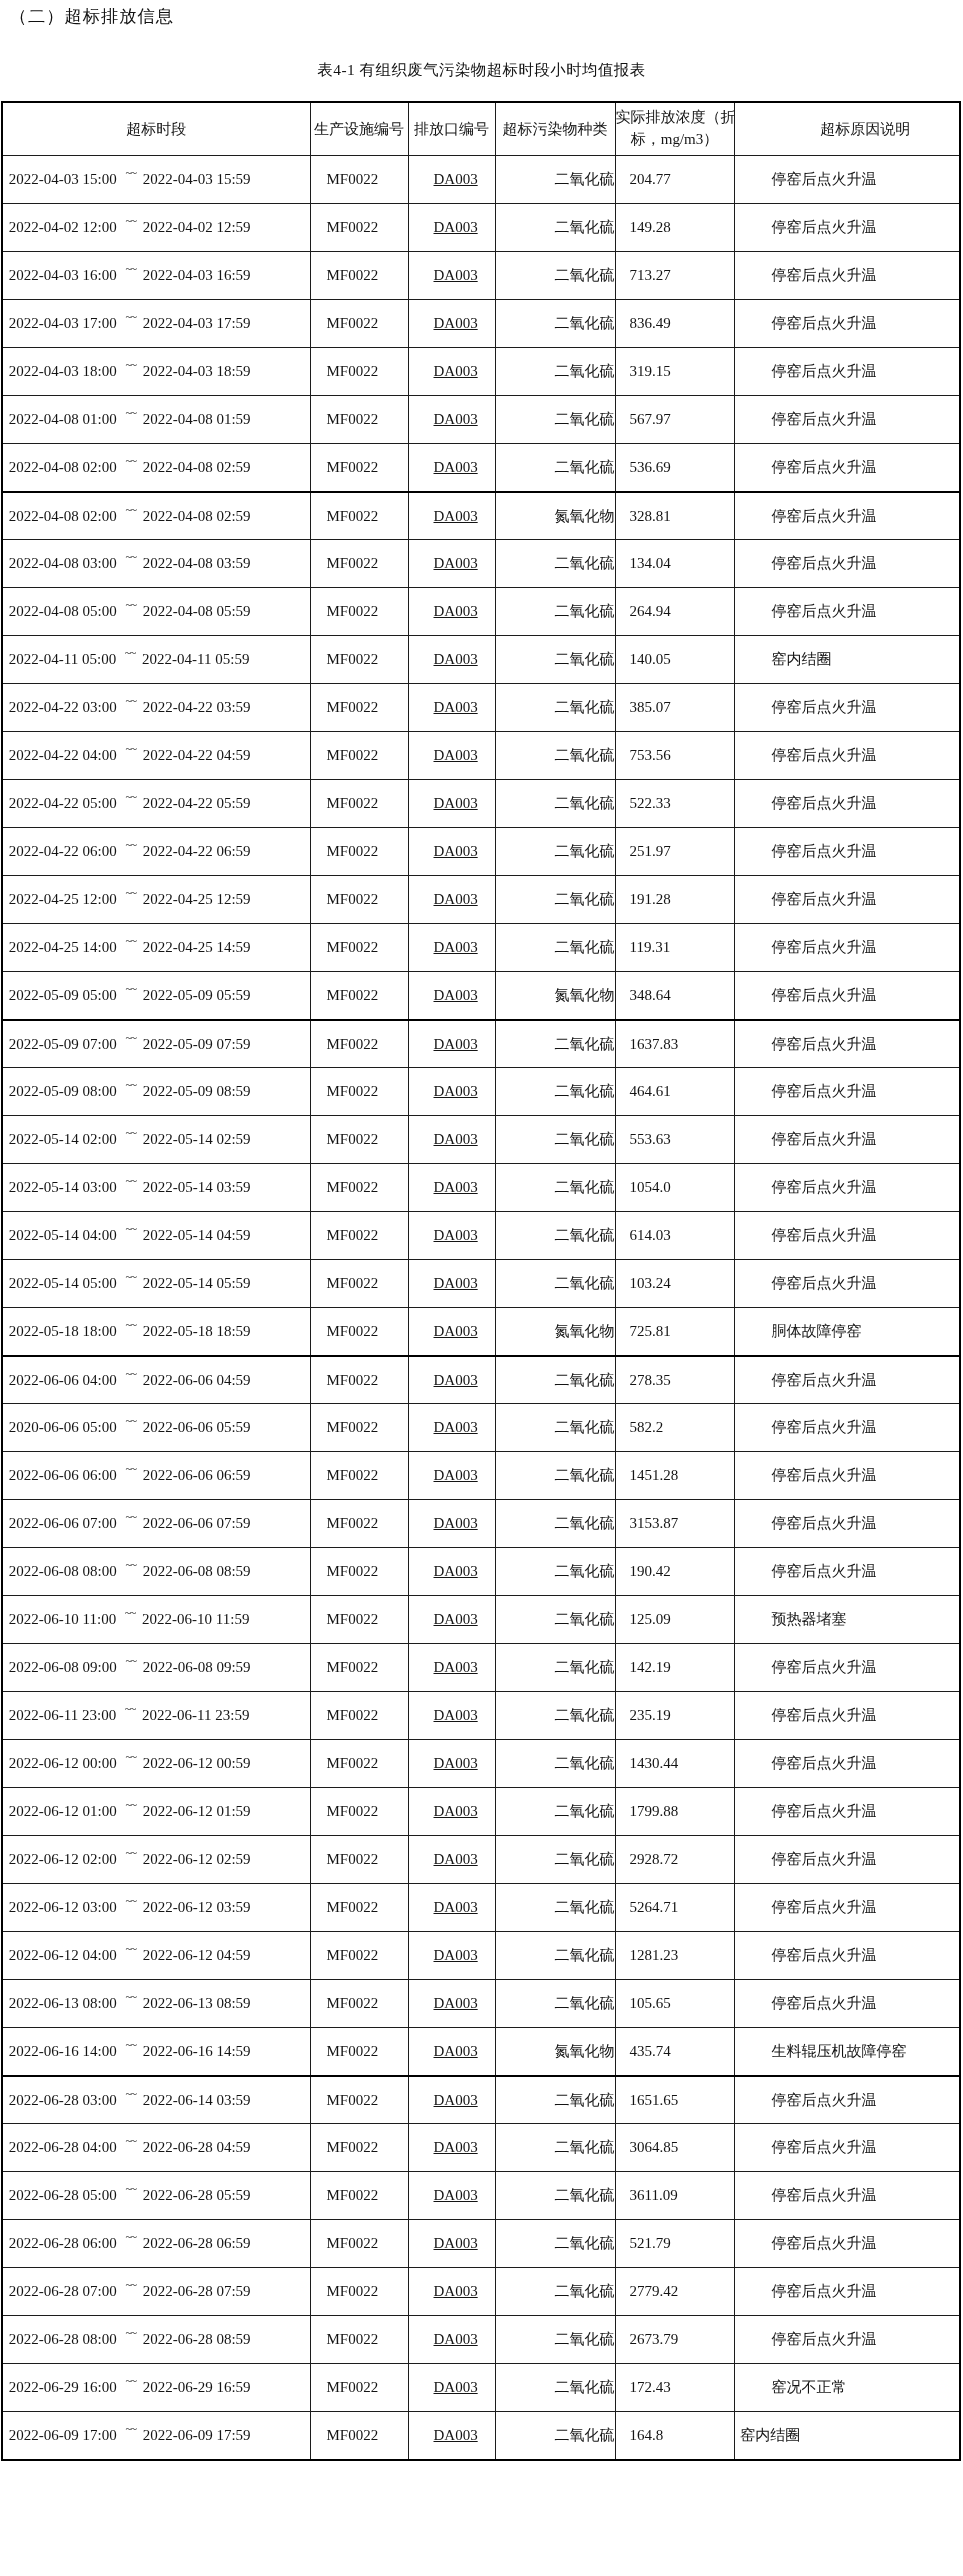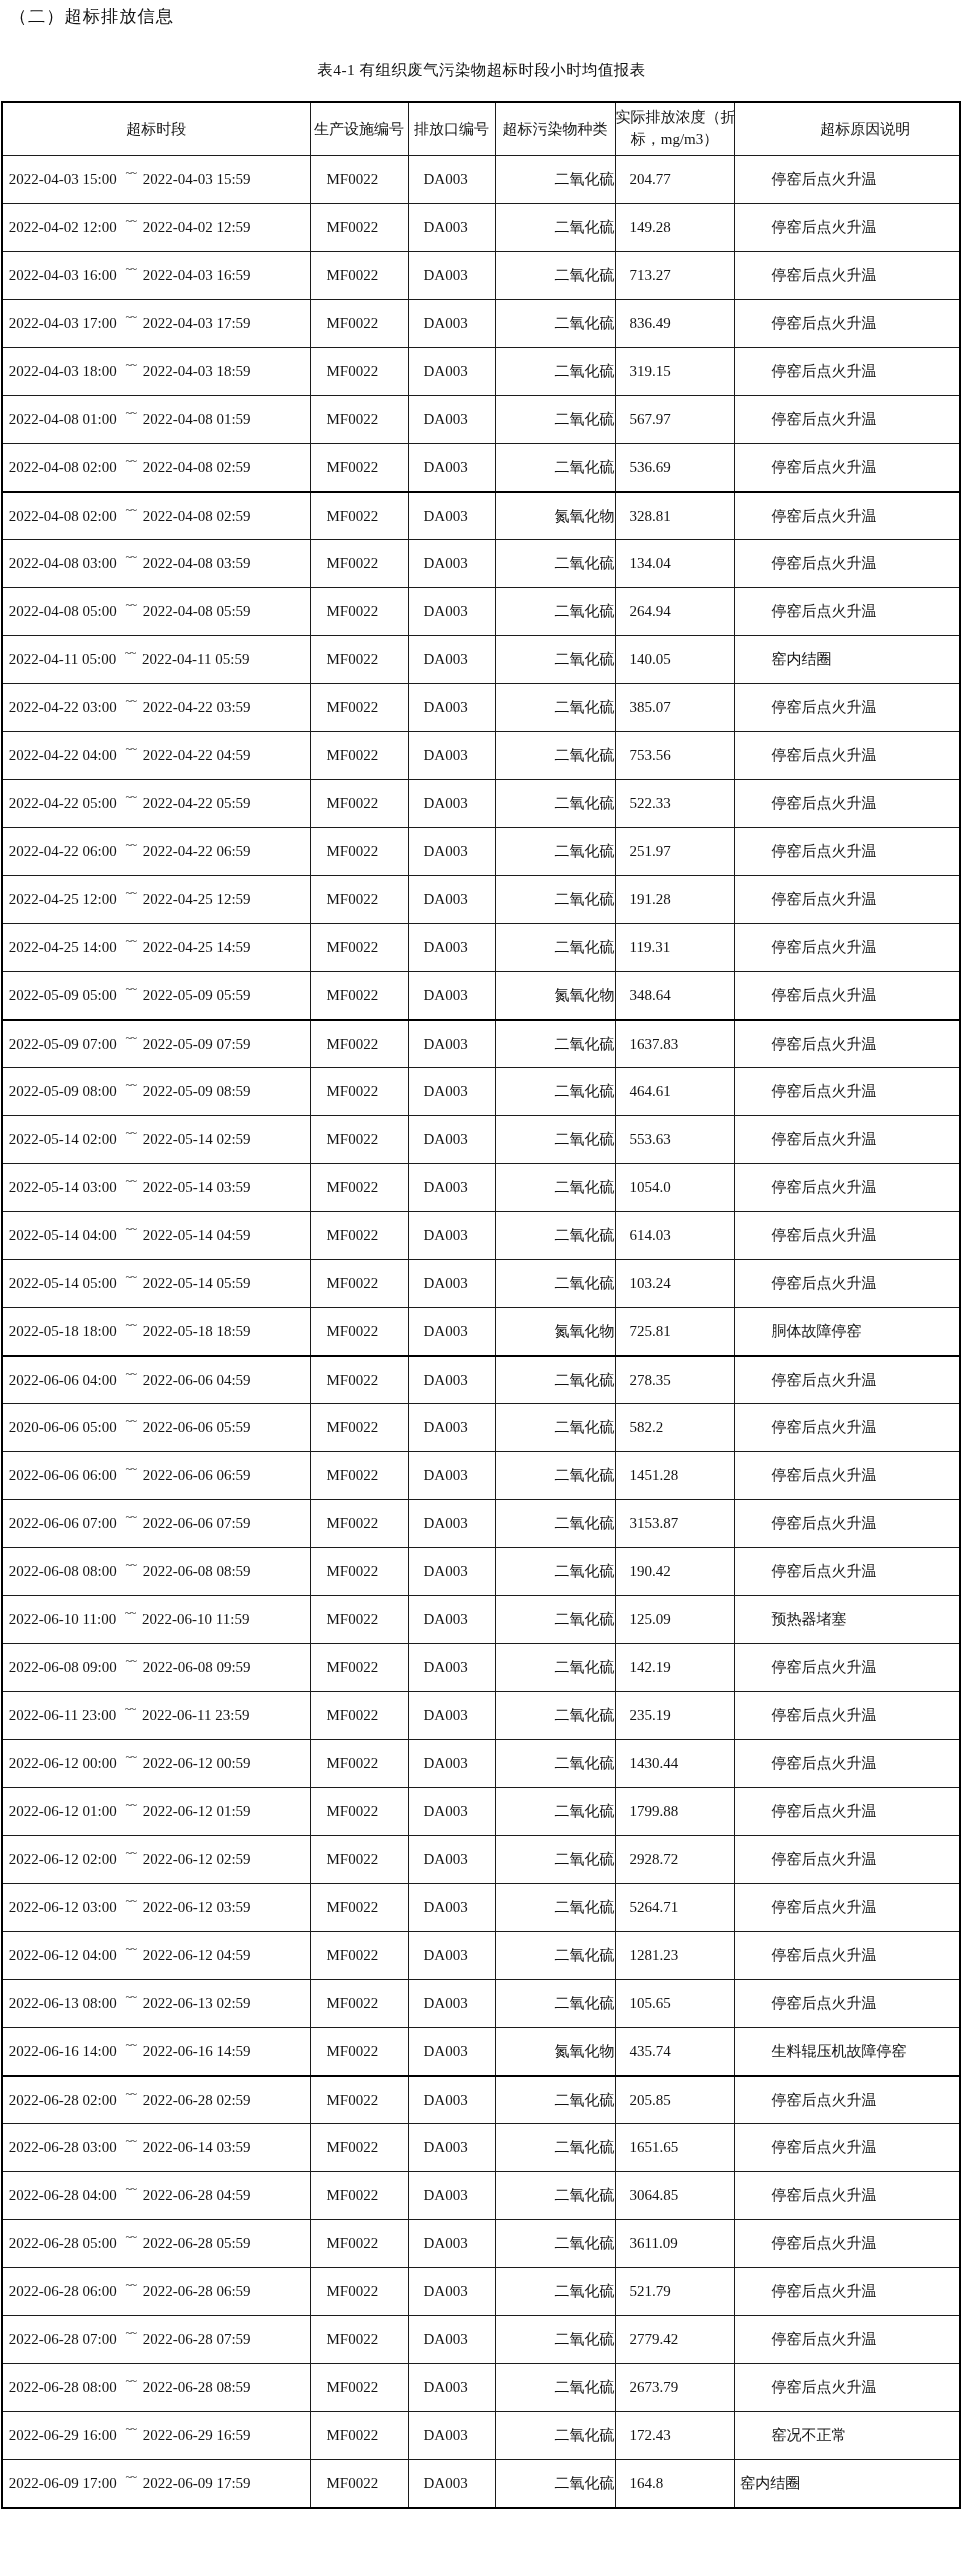--- a/index.html
+++ b/index.html
@@ -46,21 +46,21 @@
     overflow: hidden;
     white-space: nowrap;
   }
   thead tr { height: 54px; }
   tbody tr { height: 48px; }
   thead th { text-align: center; }
   th.h-reason { padding-left: 37px; }
   .hline { display: block; line-height: 1.45; white-space: nowrap; }
   td.c-period    { text-align: left; padding-left: 5.8px;  }
   td.c-facility  { text-align: left; padding-left: 16px;  }
-  td.c-outlet    { text-align: left; padding-left: 15px;  }
+  td.c-outlet    { text-align: left; padding-left: 25px; text-decoration: underline;  }
   td.c-pollutant { text-align: right; padding-left: 2px; }
   td.c-conc      { text-align: left; padding-left: 14px;  }
   td.c-reason    { text-align: left; padding-left: 37px; }
   tbody tr:last-child td.c-reason { padding-left: 5.8px; }
   tr.pb td { border-bottom: 2.4px solid #000; }
   .sep {
     display: inline-block;
     transform: translateY(-6.7px);
     font-size: 11.6px;
     letter-spacing: -1px;
@@ -397,44 +397,36 @@
         </tr>
         <tr>
           <td class="c-period"><span>2022-06-12 04:00</span><span class="sep">~~</span><span>2022-06-12 04:59</span></td>
           <td class="c-facility">MF0022</td>
           <td class="c-outlet">DA003</td>
           <td class="c-pollutant">二氧化硫</td>
           <td class="c-conc">1281.23</td>
           <td class="c-reason">停窑后点火升温</td>
         </tr>
         <tr>
-          <td class="c-period"><span>2022-06-13 08:00</span><span class="sep">~~</span><span>2022-06-13 02:59</span></td>
+          <td class="c-period"><span>2022-06-13 08:00</span><span class="sep">~~</span><span>2022-06-13 08:59</span></td>
           <td class="c-facility">MF0022</td>
           <td class="c-outlet">DA003</td>
           <td class="c-pollutant">二氧化硫</td>
           <td class="c-conc">105.65</td>
           <td class="c-reason">停窑后点火升温</td>
         </tr>
         <tr class="pb">
           <td class="c-period"><span>2022-06-16 14:00</span><span class="sep">~~</span><span>2022-06-16 14:59</span></td>
           <td class="c-facility">MF0022</td>
           <td class="c-outlet">DA003</td>
           <td class="c-pollutant">氮氧化物</td>
           <td class="c-conc">435.74</td>
           <td class="c-reason">生料辊压机故障停窑</td>
         </tr>
         <tr>
-          <td class="c-period"><span>2022-06-28 02:00</span><span class="sep">~~</span><span>2022-06-28 02:59</span></td>
-          <td class="c-facility">MF0022</td>
-          <td class="c-outlet">DA003</td>
-          <td class="c-pollutant">二氧化硫</td>
-          <td class="c-conc">205.85</td>
-          <td class="c-reason">停窑后点火升温</td>
-        </tr>
-        <tr>
           <td class="c-period"><span>2022-06-28 03:00</span><span class="sep">~~</span><span>2022-06-14 03:59</span></td>
           <td class="c-facility">MF0022</td>
           <td class="c-outlet">DA003</td>
           <td class="c-pollutant">二氧化硫</td>
           <td class="c-conc">1651.65</td>
           <td class="c-reason">停窑后点火升温</td>
         </tr>
         <tr>
           <td class="c-period"><span>2022-06-28 04:00</span><span class="sep">~~</span><span>2022-06-28 04:59</span></td>
           <td class="c-facility">MF0022</td>

